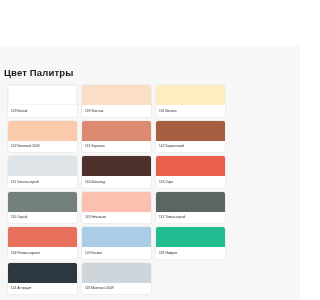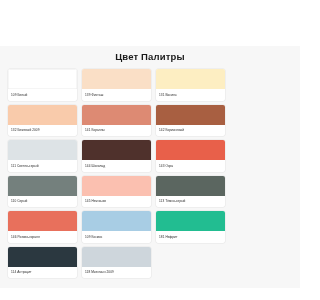--- a/index.html
+++ b/index.html
@@ -23,26 +23,26 @@
   .panel {
     position: absolute;
     left: 0;
     top: 46px;
     width: 300px;
     background: #f7f7f7;
     padding: 6px 4px 10px 4px;
   }
 
   .panel-title {
-    text-align: center;
+    text-align: left;
     font-size: 9.5px;
     font-weight: bold;
     color: #1b1b1b;
     letter-spacing: 0.15px;
-    margin: 0 0 7px 0;
+    margin: 16px 0 7px 0;
     line-height: 1.1;
   }
 
   
   .grid {
     display: flex;
     flex-wrap: wrap;
     gap: 4px 5px;
     padding: 0 4px;
   }

